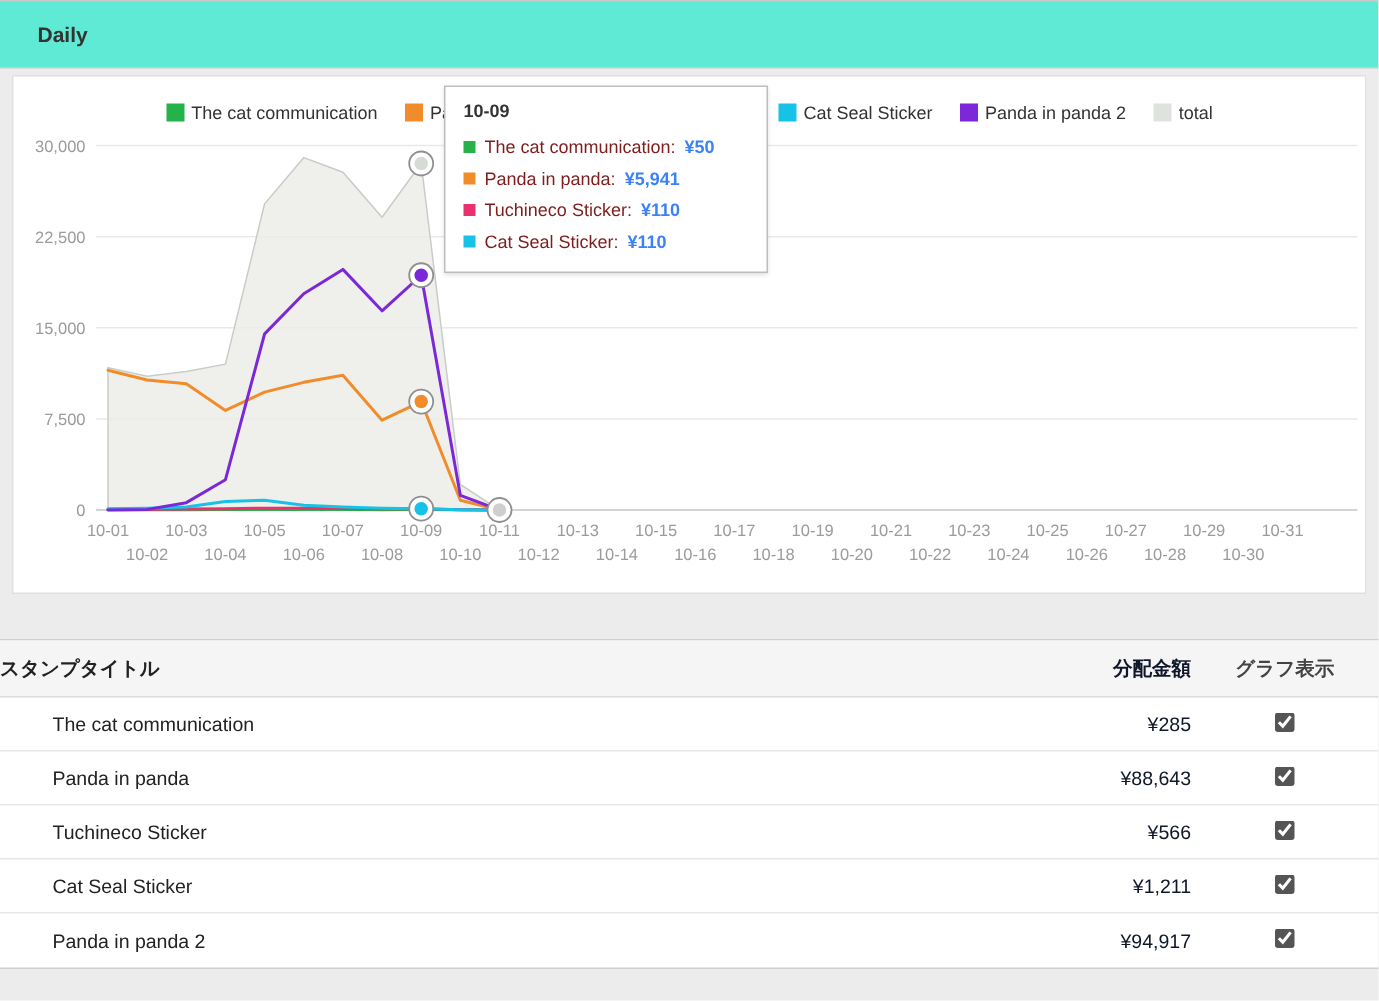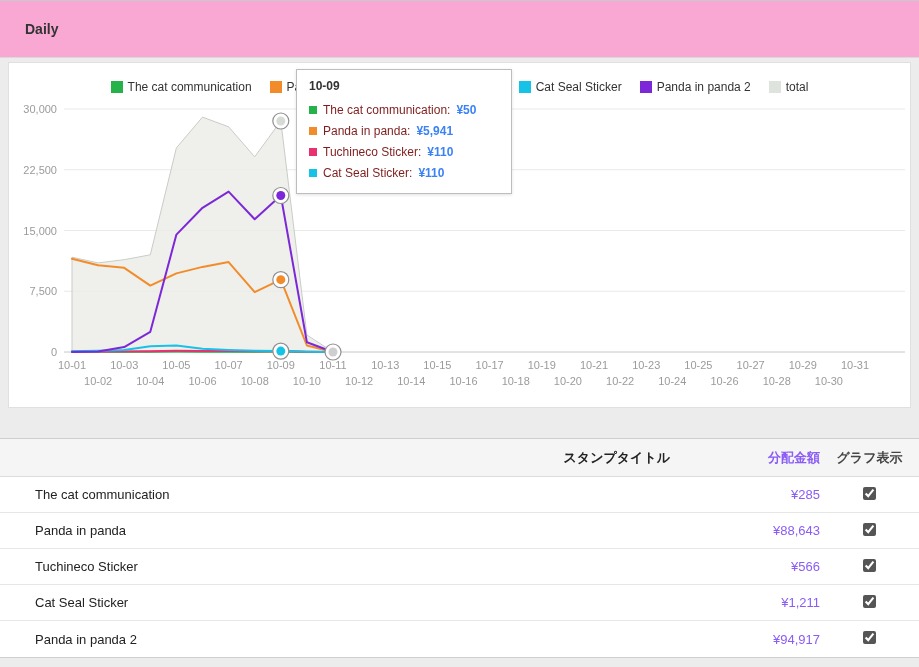--- a/index.html
+++ b/index.html
@@ -4,22 +4,22 @@
 <style>
   * { margin:0; padding:0; box-sizing:border-box; }
   html,body { width:919px; height:667px; }
   body {
     background:#ececec;
     font-family:"Liberation Sans","DejaVu Sans",sans-serif;
     color:#333;
     overflow:hidden;
   }
   .topbar {
-    height:58px;
-    background:#f9a8d4;
+    height:46px;
+    background:#5eead4;
     border-top:1px solid #c9c9c9;
     border-bottom:1px solid #dadada;
     display:flex;
     align-items:center;
     padding-left:25px;
   }
   .topbar .title { font-size:14px; font-weight:bold; color:#333; }
 
   .chart-panel {
     position:relative;
@@ -77,23 +77,23 @@
   }
   .trow:last-child { border-bottom:none; }
   .thead {
     height:38px;
     background:#f5f5f5;
     border-bottom:1px solid #dcdcdc;
     font-weight:bold;
     color:#444;
   }
   .col-title { flex:1; padding-left:35px; color:#222; }
-  .thead .col-title { text-align:right; padding-left:0; }
-  .col-amount { width:150px; text-align:right; color:#8b5cf6; }
-  .col-graph { width:99px; text-align:center; }
+  .thead .col-title { text-align:left; padding-left:0; }
+  .col-amount { width:150px; text-align:right; color:#0f172a; }
+  .col-graph { width:125px; text-align:center; }
   .col-graph input[type=checkbox]{ width:13px; height:13px; accent-color:#555; cursor:pointer; }
 </style>
 </head>
 <body>
 
 <div class="topbar">
   <span class="title">Daily</span>
 </div>
 
 <div class="chart-panel">

